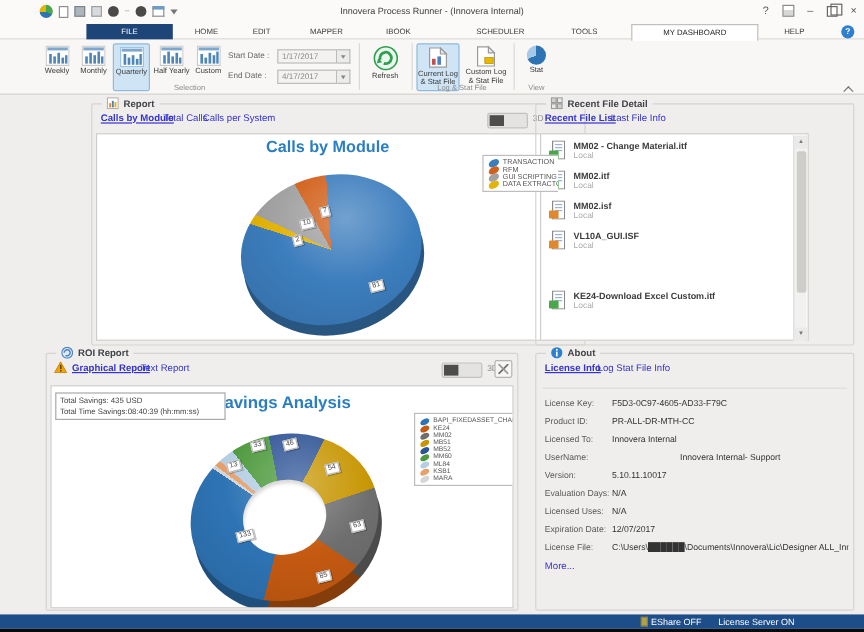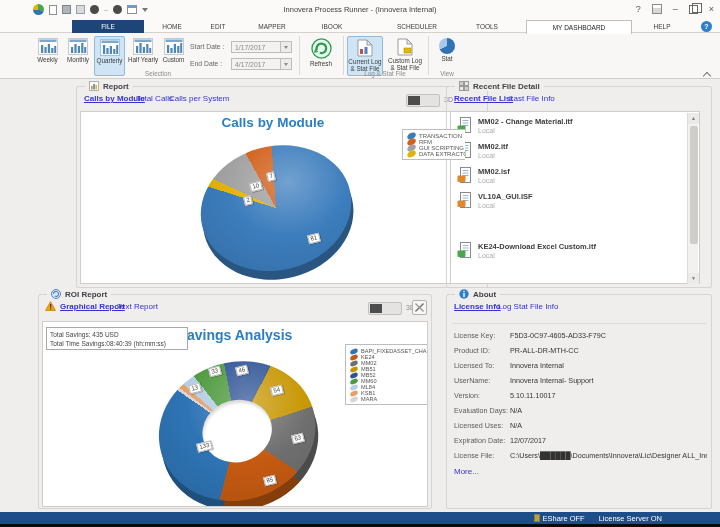--- a/index.html
+++ b/index.html
@@ -336,21 +336,21 @@
             <rect x="0.5" y="0.5" width="4" height="4" fill="#cfcfcf" stroke="#9a9a9a"></rect>
             <rect x="5.5" y="0.5" width="4" height="4" fill="#e8e8e8" stroke="#9a9a9a"></rect>
             <rect x="0.5" y="5.5" width="4" height="4" fill="#e8e8e8" stroke="#9a9a9a"></rect>
             <rect x="5.5" y="5.5" width="4" height="4" fill="#cfcfcf" stroke="#9a9a9a"></rect>
           </svg>
         <span>Recent File Detail</span>
       </div>
       <span class="lk active" style="left:7px;">Recent File List</span>
       <span class="lk" style="left:62px;">Last File Info</span>
 
-      <div class="listbox" style="top:24px;width:250px;height:173px;">
+      <div class="listbox" style="top:24px;width:224px;height:173px;">
         <div class="fitem" style="top:2px;">
           <svg class="ficon" width="14" height="16" viewBox="0 0 14 16">
               <rect x="3.5" y="0.5" width="10" height="15" fill="#fff" stroke="#8a8a8a"></rect>
               <rect x="5.5" y="3" width="6" height="1" fill="#9ab6d4"></rect>
               <rect x="5.5" y="5.5" width="6" height="1" fill="#9ab6d4"></rect>
               <rect x="5.5" y="8" width="6" height="1" fill="#9ab6d4"></rect>
               <rect x="0.5" y="8.5" width="8" height="6.5" rx="1" style="fill: rgb(76, 166, 76);"></rect>
             </svg>
           <span class="fname">MM02 - Change Material.itf</span>
           <span class="floc">Local</span>
@@ -508,21 +508,21 @@
       <span class="lk" style="left:51px;">Log Stat File Info</span>
       <div class="aboutdiv"></div>
 
       <span class="af-label" style="top:36px;">License Key:</span>
       <span class="af-value" style="top:36px;">F5D3-0C97-4605-AD33-F79C</span>
       <span class="af-label" style="top:51px;">Product ID:</span>
       <span class="af-value" style="top:51px;">PR-ALL-DR-MTH-CC</span>
       <span class="af-label" style="top:66px;">Licensed To:</span>
       <span class="af-value" style="top:66px;">Innovera Internal</span>
       <span class="af-label" style="top:81px;">UserName:</span>
-      <span class="af-value" style="top:81px;">Innovera Internal- Support</span>
+      <span class="af-value" style="top:81px;text-align:center;">Innovera Internal- Support</span>
       <span class="af-label" style="top:96px;">Version:</span>
       <span class="af-value" style="top:96px;">5.10.11.10017</span>
       <span class="af-label" style="top:111px;">Evaluation Days:</span>
       <span class="af-value" style="top:111px;">N/A</span>
       <span class="af-label" style="top:126px;">Licensed Uses:</span>
       <span class="af-value" style="top:126px;">N/A</span>
       <span class="af-label" style="top:141px;">Expiration Date:</span>
       <span class="af-value" style="top:141px;">12/07/2017</span>
       <span class="af-label" style="top:156px;text-align:center;">License File:</span>
       <span class="af-value" style="top:156px;">C:\Users\██████\Documents\Innovera\Lic\Designer ALL_Innovera Internal</span>

